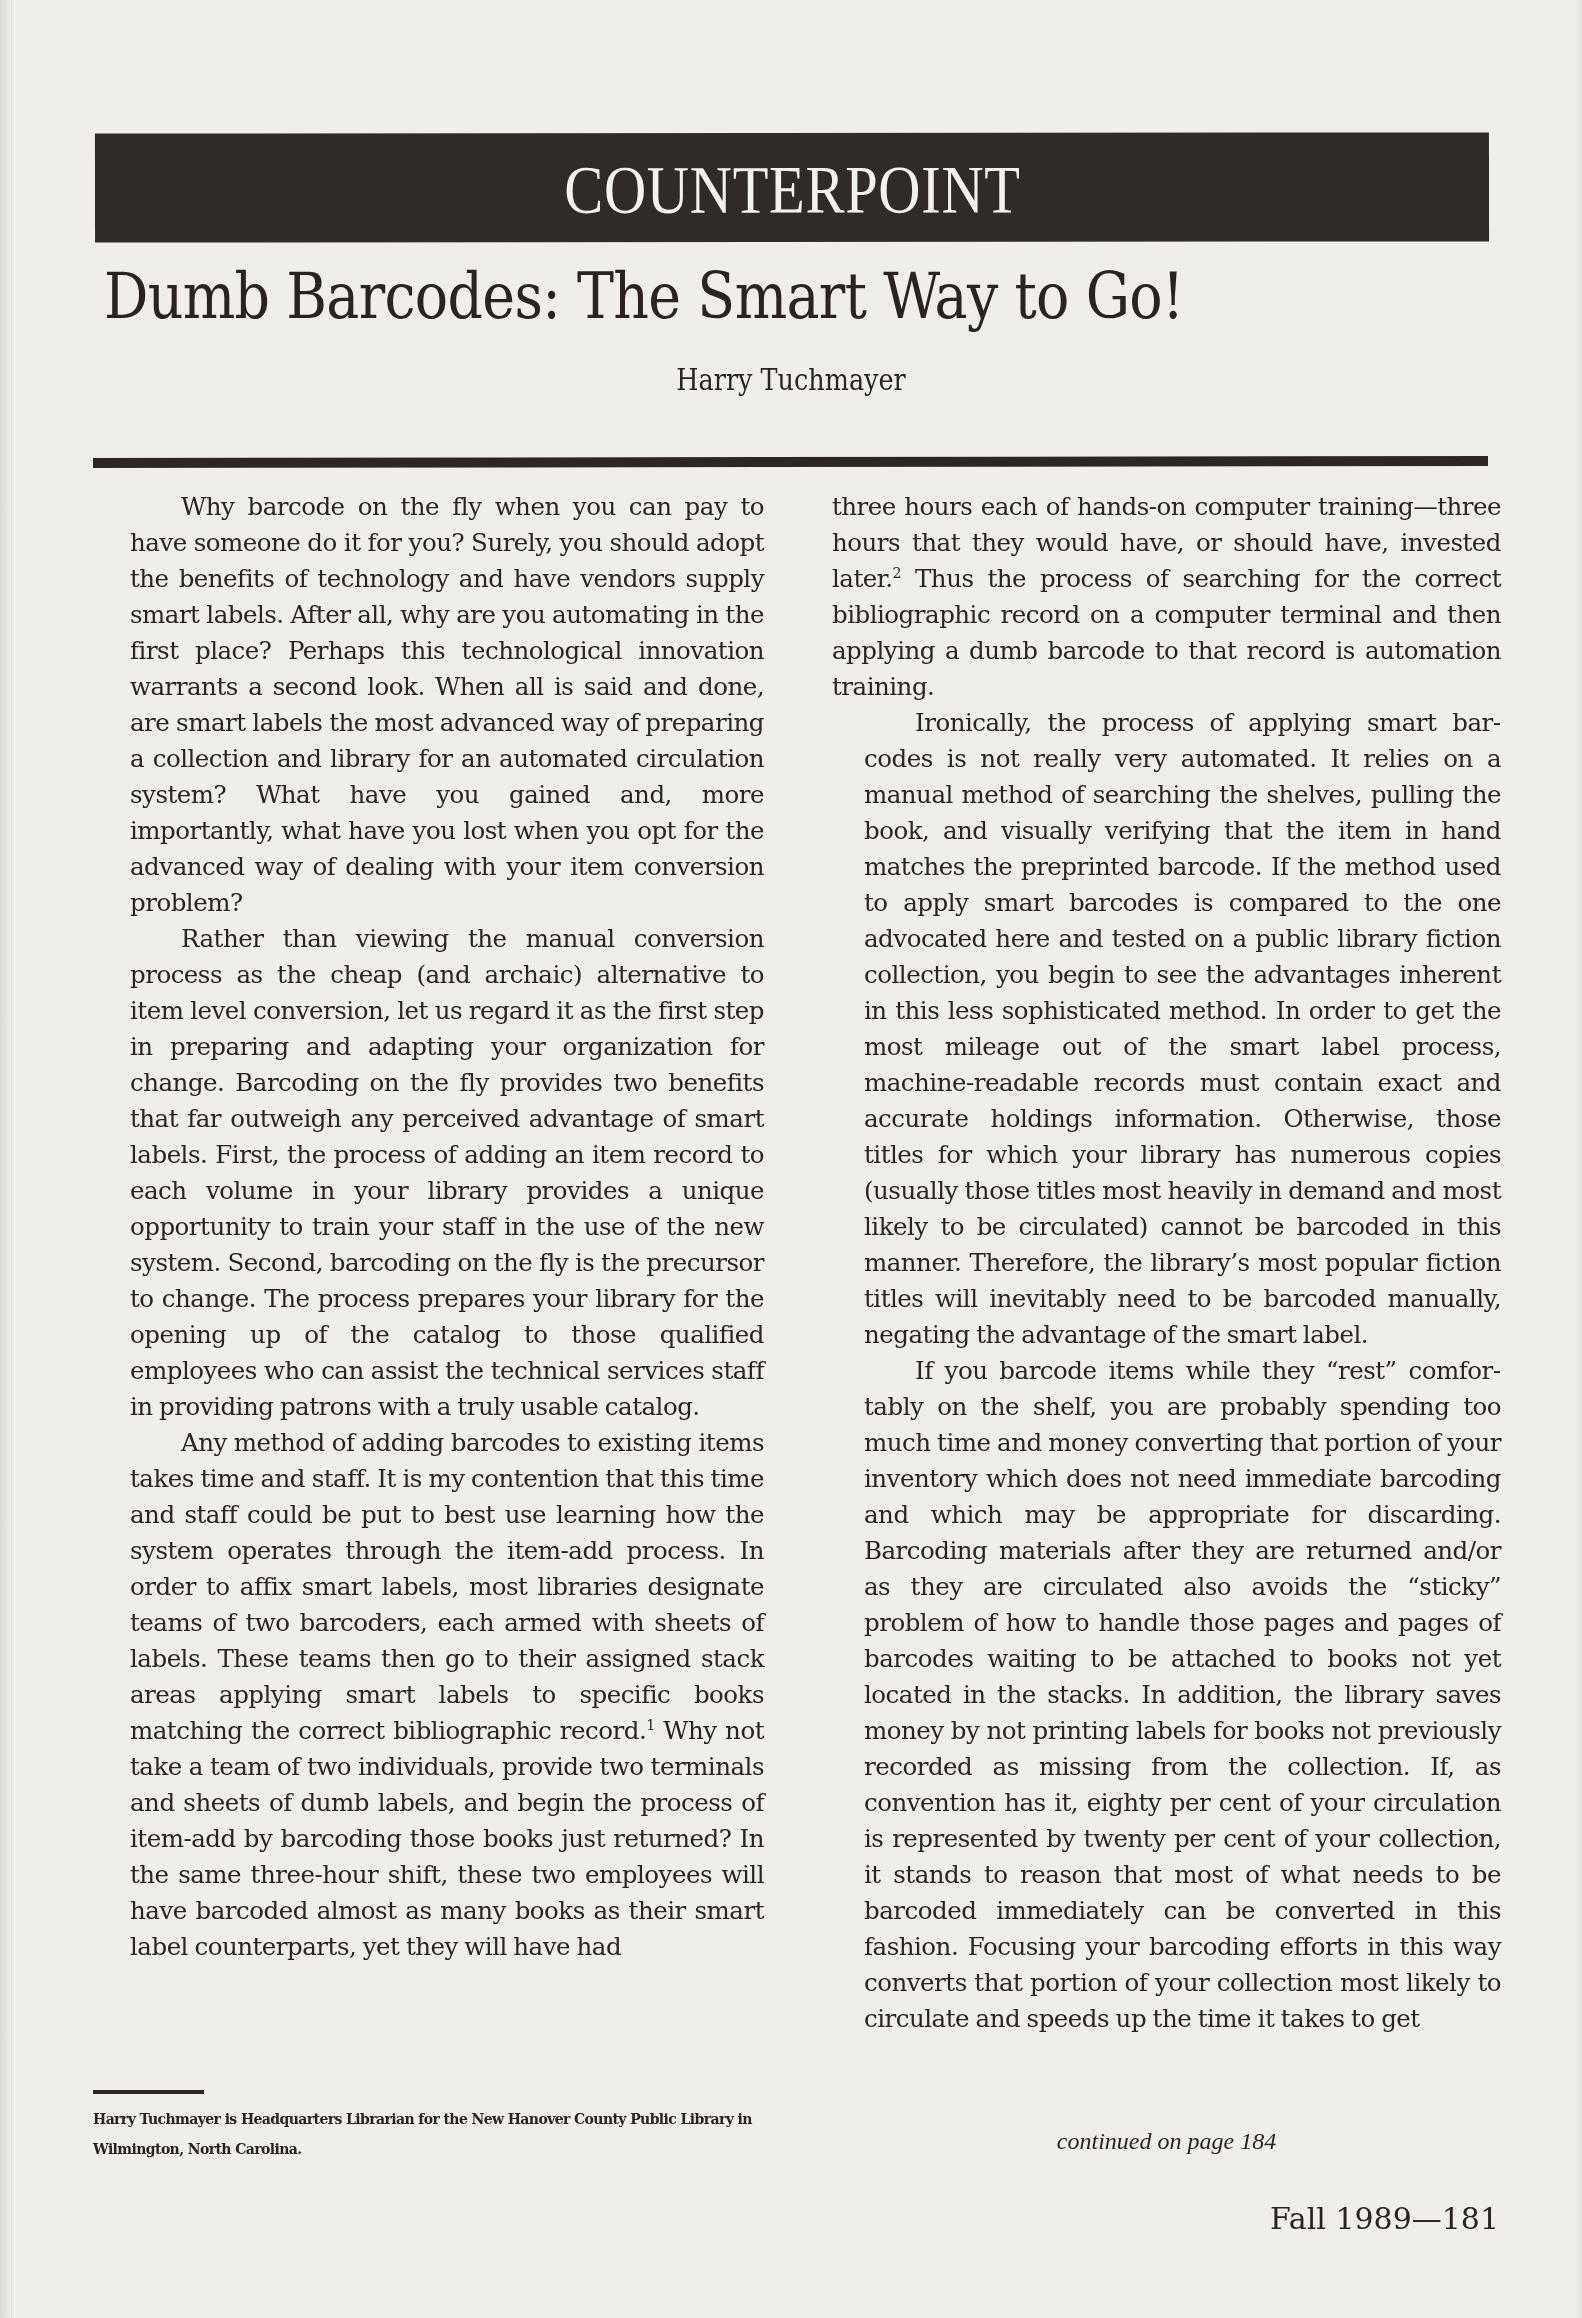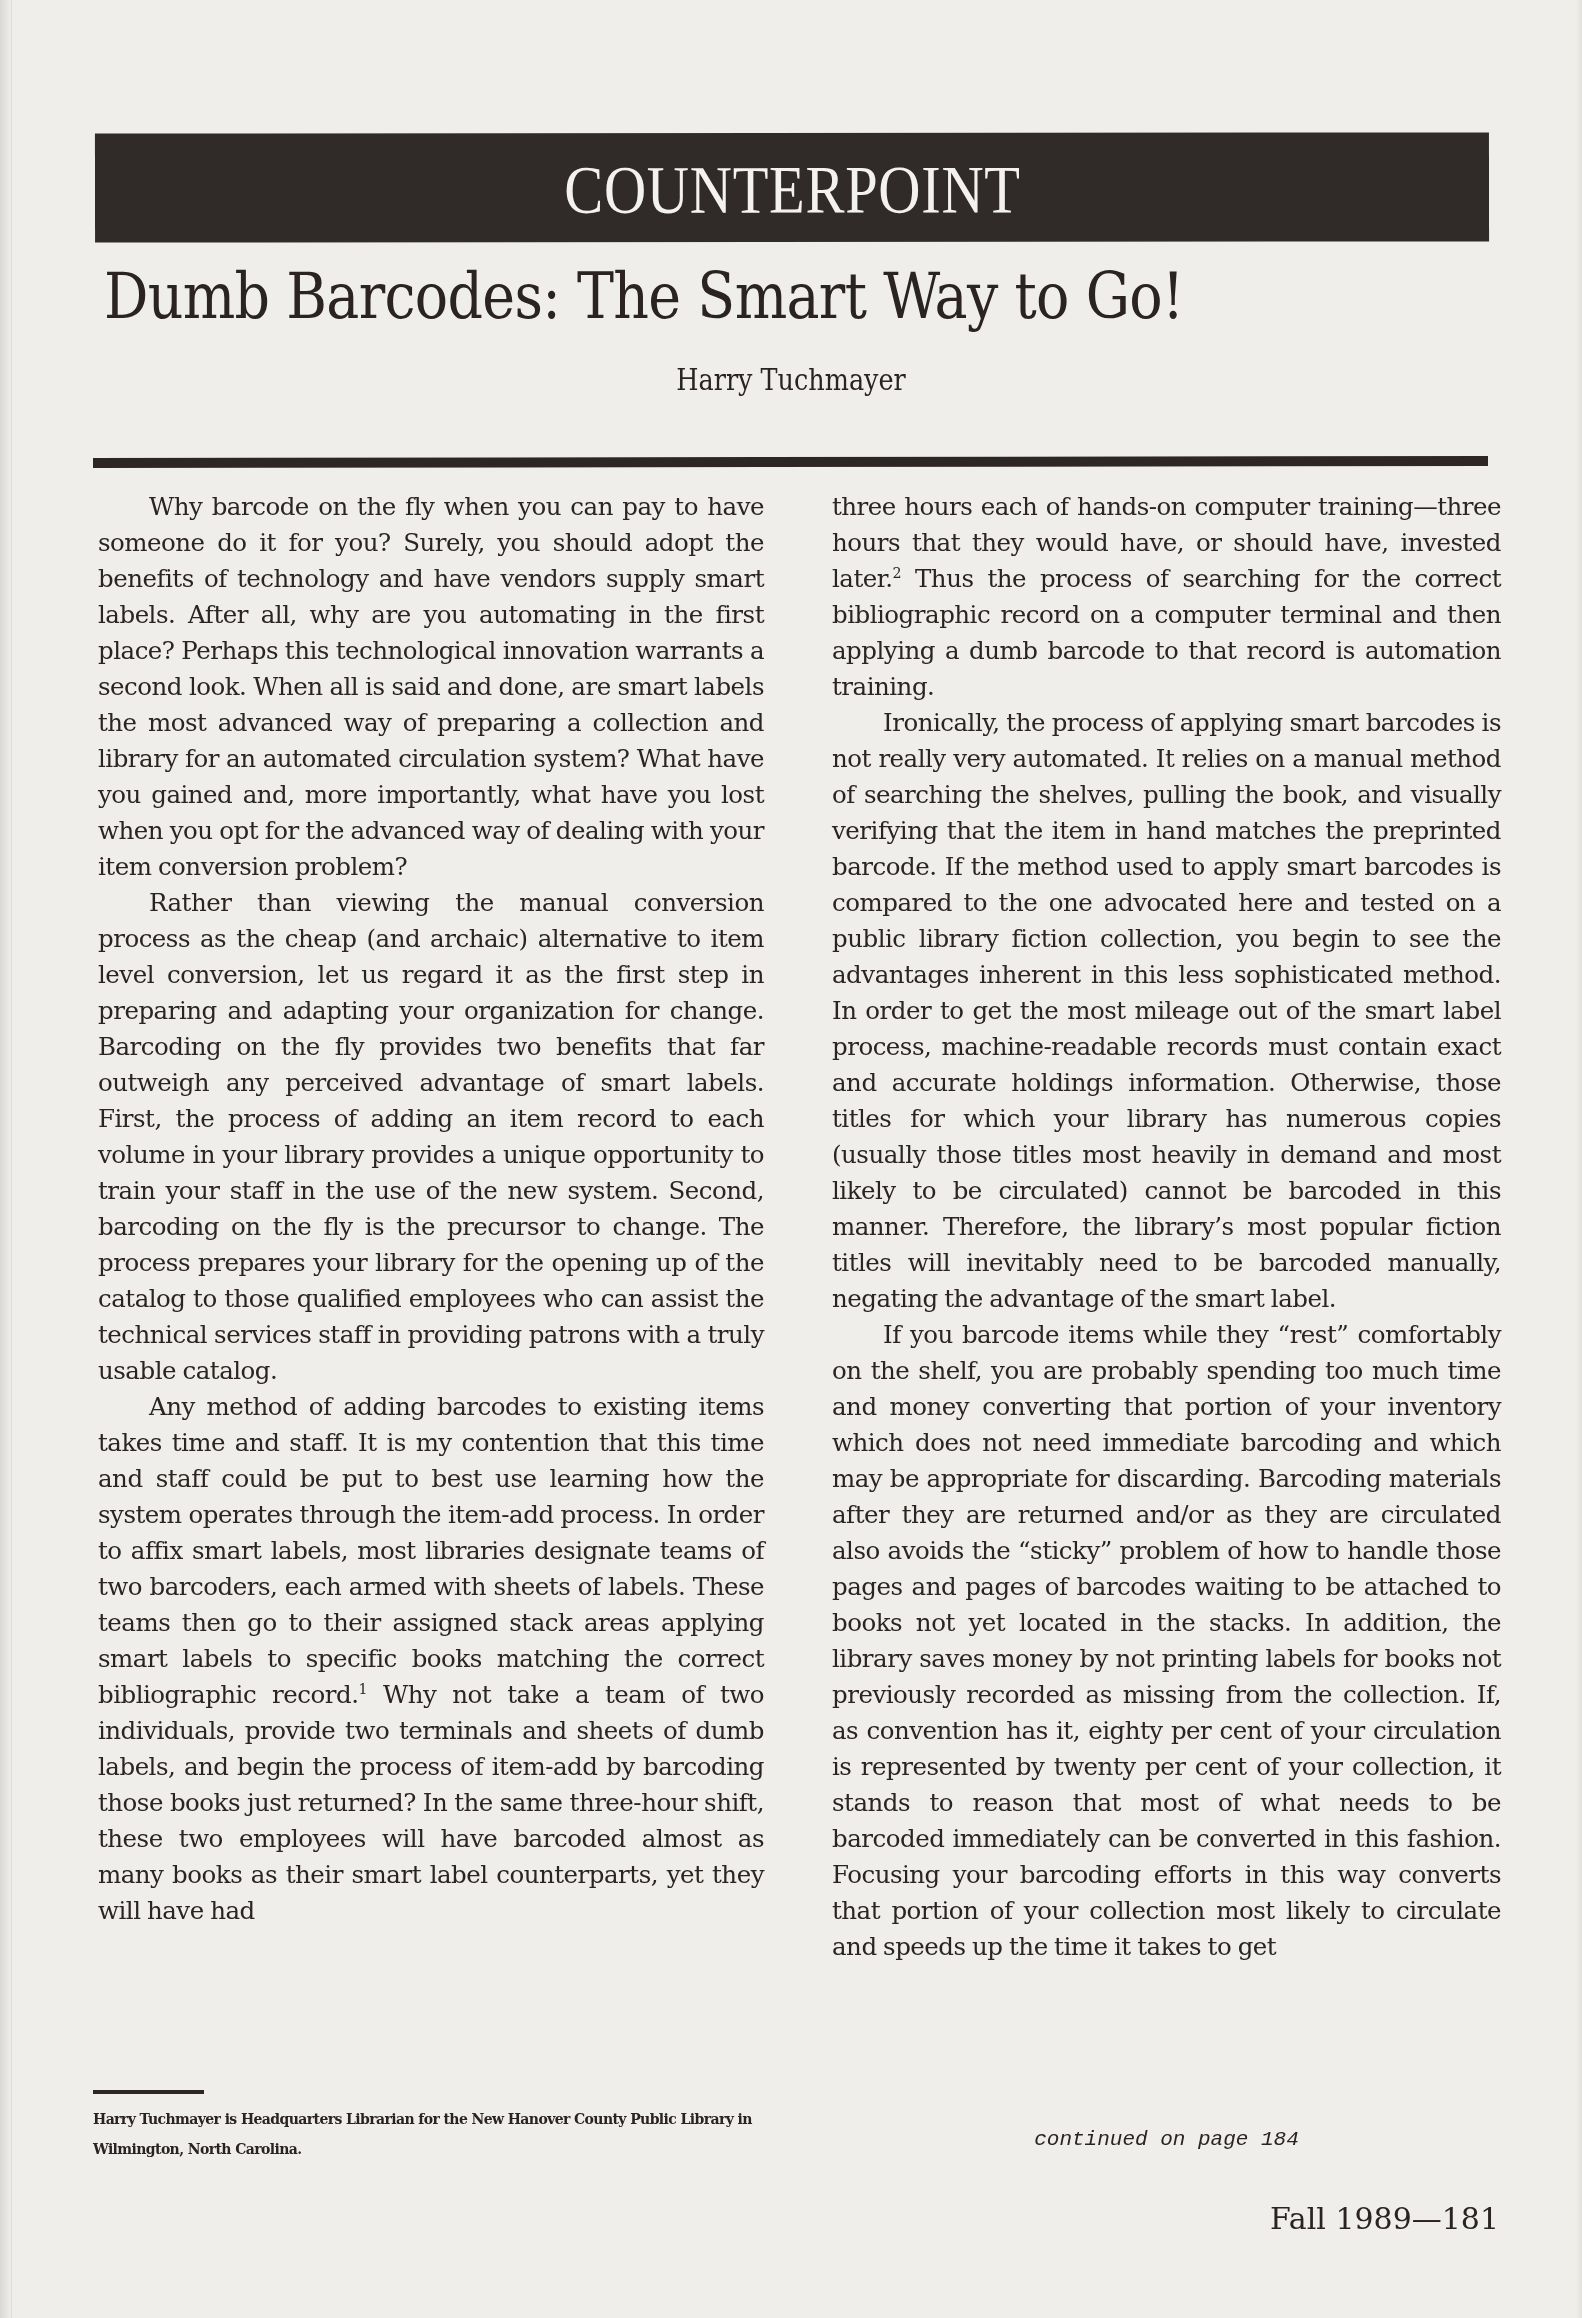--- a/index.html
+++ b/index.html
@@ -57,37 +57,37 @@
     color: #2b2422;
     text-align: justify;
     hyphens: manual;
   }
   .column.left { left: 98px; }
   .column.right { left: 832px; width: 669px; }
   .column p {
     margin: 0; text-indent: 0;
     letter-spacing: -0.5px; word-spacing: -0.8px;
   }
-  .column p.indent { text-indent: 51px; }
+  .column p.indent { text-indent: 51px; margin-left: 32px; }
   .column p.cont { text-indent: 0; }
   .column sup { font-size: 14.2px; line-height: 0; vertical-align: super; }
   .footnote-rule {
     position: absolute; left: 93px; top: 2090px; width: 111px; height: 4px;
     background: #2e2624;
   }
   .bio {
     position: absolute; left: 93px; top: 2104px; width: 680px;
     font-family: "DejaVu Serif", "Liberation Serif", serif;
     font-weight: bold; font-size: 14px; line-height: 30px; color: #2a2321;
     letter-spacing: -0.6px;
   }
   .continued {
     position: absolute; left: 832px; top: 2128px; width: 669px; text-align: center;
-    font-family: Liberation Mono, monospace;
-    font-style: italic; font-size: 21px; color: #2a2321;
+    font-family: Liberation Serif, serif;
+    font-style: italic; font-size: 24px; color: #2a2321;
   }
   .folio {
     position: absolute; left: 1187px; top: 2201px; width: 312px; text-align: right;
     font-family: "DejaVu Serif", "Liberation Serif", serif;
     font-size: 30px; color: #2a2321;
   }
 </style>
 </head>
 <body>
 

